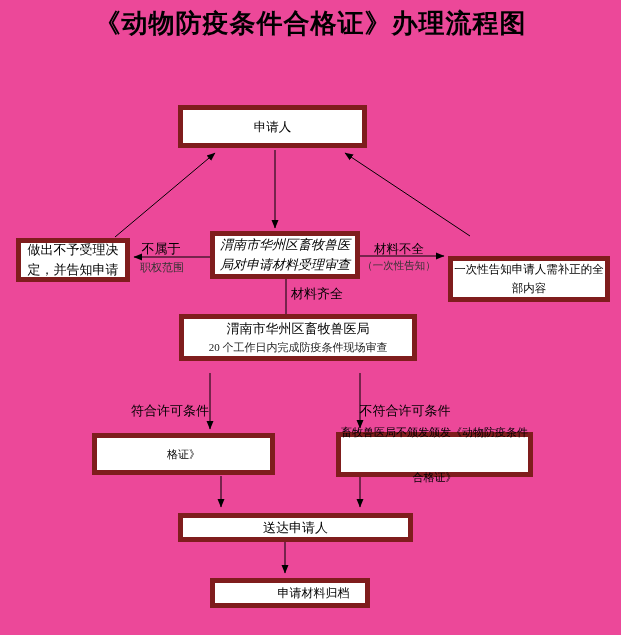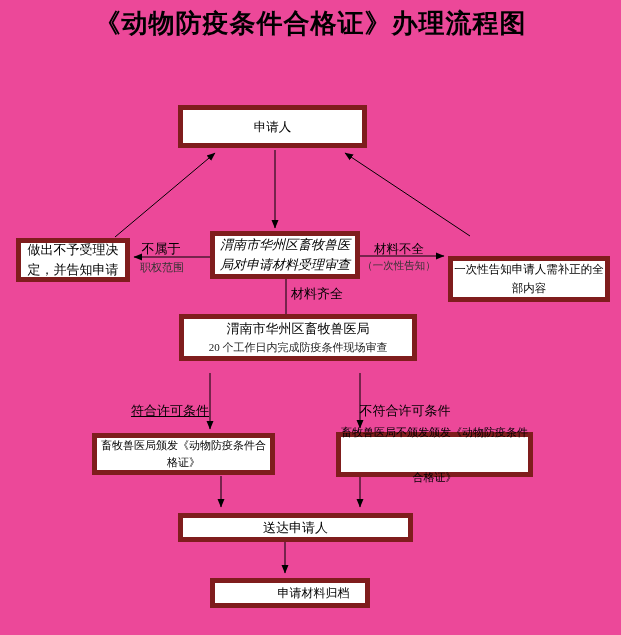--- a/index.html
+++ b/index.html
@@ -83,21 +83,20 @@
     <div class="ln">一次性告知申请人需补正的全</div>
     <div class="ln">部内容</div>
   </div>
 
   <div class="box" style="left:179px;top:314px;width:238px;height:47px;">
     <div class="ln">渭南市华州区畜牧兽医局</div>
     <div class="ln small" style="color:#222;">20 个工作日内完成防疫条件现场审查</div>
   </div>
 
   <div class="box small" style="left:92px;top:433px;width:183px;height:42px;">
-    <div class="ln">畜牧兽医局颁发《动物防疫条件合</div>
     <div class="ln">格证》</div>
   </div>
 
   <div class="box small" style="left:336px;top:432px;width:197px;height:45px;gap:28px;">
     <div class="ln">畜牧兽医局不颁发颁发《动物防疫条件</div>
     <div class="ln">合格证》</div>
   </div>
 
   <div class="box" style="left:178px;top:513px;width:235px;height:29px;">
     <div class="ln">送达申请人</div>
@@ -108,17 +107,17 @@
   </div>
 
   <div class="lbl" style="left:135px;top:242px;width:52px;">不属于</div>
   <div class="lbl sub" style="left:136px;top:260px;width:52px;">职权范围</div>
 
   <div class="lbl" style="left:372px;top:242px;width:54px;font-size:12.5px;">材料不全</div>
   <div class="lbl sub" style="left:361px;top:259px;width:76px;font-size:10.5px;">（一次性告知）</div>
 
   <div class="lbl" style="left:291px;top:287px;">材料齐全</div>
 
-  <div class="lbl" style="left:130px;top:404px;width:80px;text-decoration:underline;">符合许可条件</div>
+  <div class="lbl" style="left:130px;top:404px;width:80px;">符合许可条件</div>
 
   <div class="lbl" style="left:358px;top:404px;width:94px;">不符合许可条件</div>
 
 </div>
 
 </body></html>

